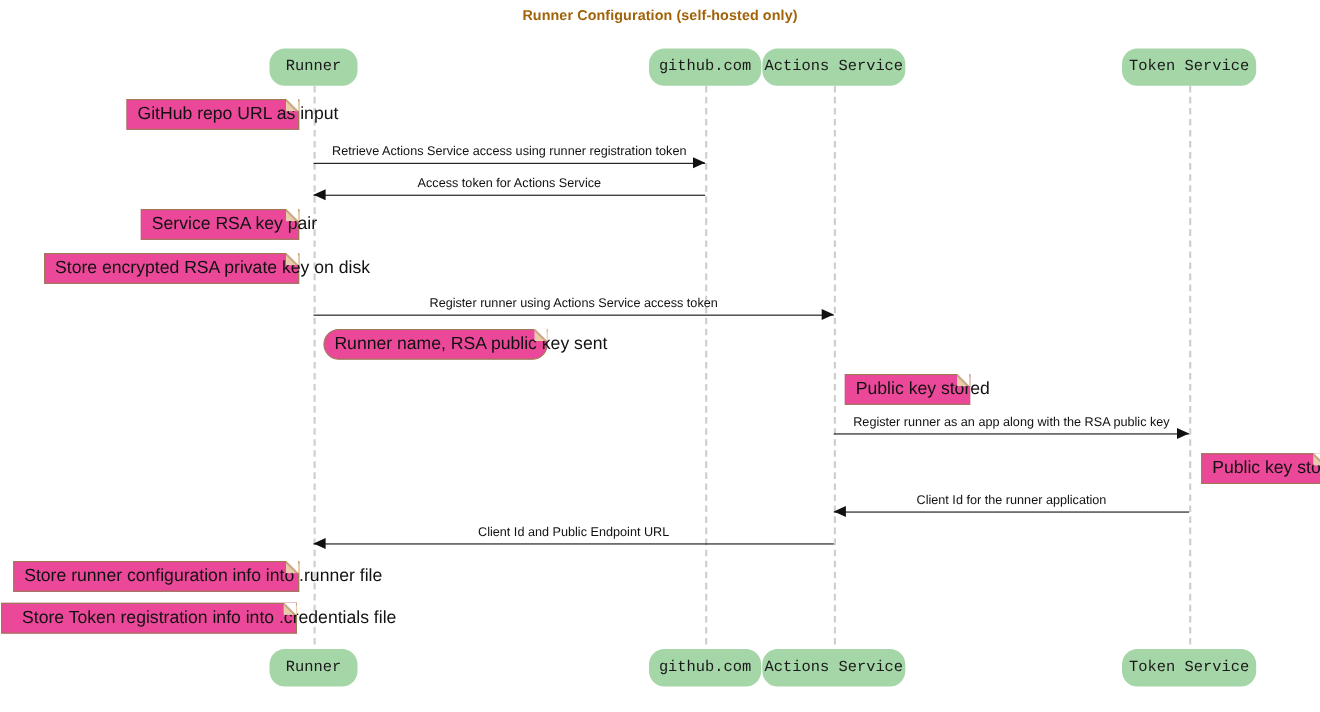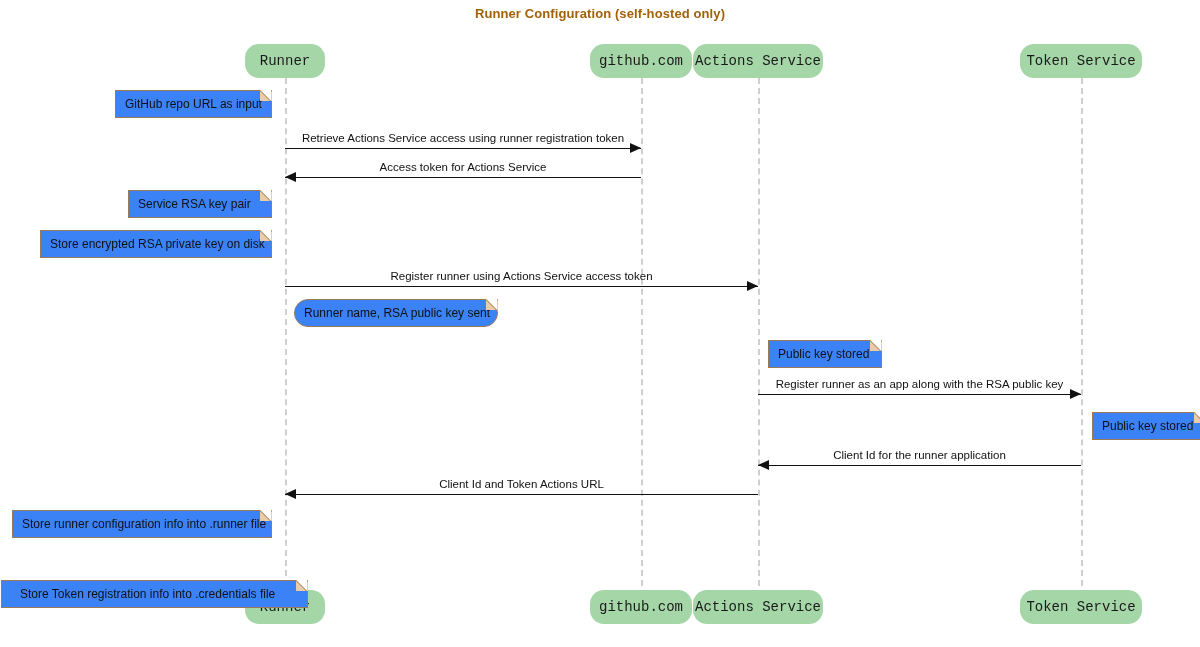--- a/index.html
+++ b/index.html
@@ -45,24 +45,24 @@
     display: flex;
     align-items: center;
     justify-content: center;
     height: 34px;
     box-sizing: border-box;
     white-space: nowrap;
     font-family: Liberation Mono, monospace;
   }
   .note {
     position: absolute;
-    background: #3b82f6;
+    background: #ec4899;
     border: 1px solid #9c7a55;
     box-sizing: border-box;
-    font-size: 12px;
+    font-size: 16px;
     color: #111111;
     height: 28px;
     display: flex;
     align-items: center;
     padding: 0 9px;
     white-space: nowrap;
   }
   .note::after {
     content: "";
     position: absolute;
@@ -133,25 +133,25 @@
       <div class="arrow-head right" style="top: 281px; left: 747px;"></div>
       <div class="msg-label" style="left: 521.5px; top: 270px;">Register runner using Actions Service access token</div>
       <div class="msg-line" style="left: 758px; top: 394px; width: 323px;"></div>
       <div class="arrow-head right" style="top: 389px; left: 1070px;"></div>
       <div class="msg-label" style="left: 919.5px; top: 378px;">Register runner as an app along with the RSA public key</div>
       <div class="msg-line" style="left: 758px; top: 465px; width: 323px;"></div>
       <div class="arrow-head left" style="top: 460px; left: 758px;"></div>
       <div class="msg-label" style="left: 919.5px; top: 449px;">Client Id for the runner application</div>
       <div class="msg-line" style="left: 285px; top: 494px; width: 473px;"></div>
       <div class="arrow-head left" style="top: 489px; left: 285px;"></div>
-      <div class="msg-label" style="left: 521.5px; top: 478px;">Client Id and Token Actions URL</div>
+      <div class="msg-label" style="left: 521.5px; top: 478px;">Client Id and Public Endpoint URL</div>
     </div>
   <div id="notes">
       <div class="note" style="top: 90px; width: 157px; left: 115px;">GitHub repo URL as input</div>
       <div class="note" style="top: 190px; width: 144px; left: 128px;">Service RSA key pair</div>
       <div class="note" style="top: 230px; width: 232px; left: 40px;">Store encrypted RSA private key on disk</div>
       <div class="note" style="top: 299px; width: 204px; left: 294px; border-radius: 14px;">Runner name, RSA public key sent</div>
       <div class="note" style="top: 340px; width: 114px; left: 768px;">Public key stored</div>
       <div class="note" style="top: 412px; width: 114px; left: 1092px;">Public key stored</div>
       <div class="note" style="top: 510px; width: 260px; left: 12px; text-align: center;">Store runner configuration info into .runner file</div>
-      <div class="note" style="top: 580px; width: 307px; left: 1px; padding-left: 18px;">Store Token registration info into .credentials file</div>
+      <div class="note" style="top: 548px; width: 269px; left: 1px; padding-left: 18px;">Store Token registration info into .credentials file</div>
     </div>
 </div>
 
 </body></html>

